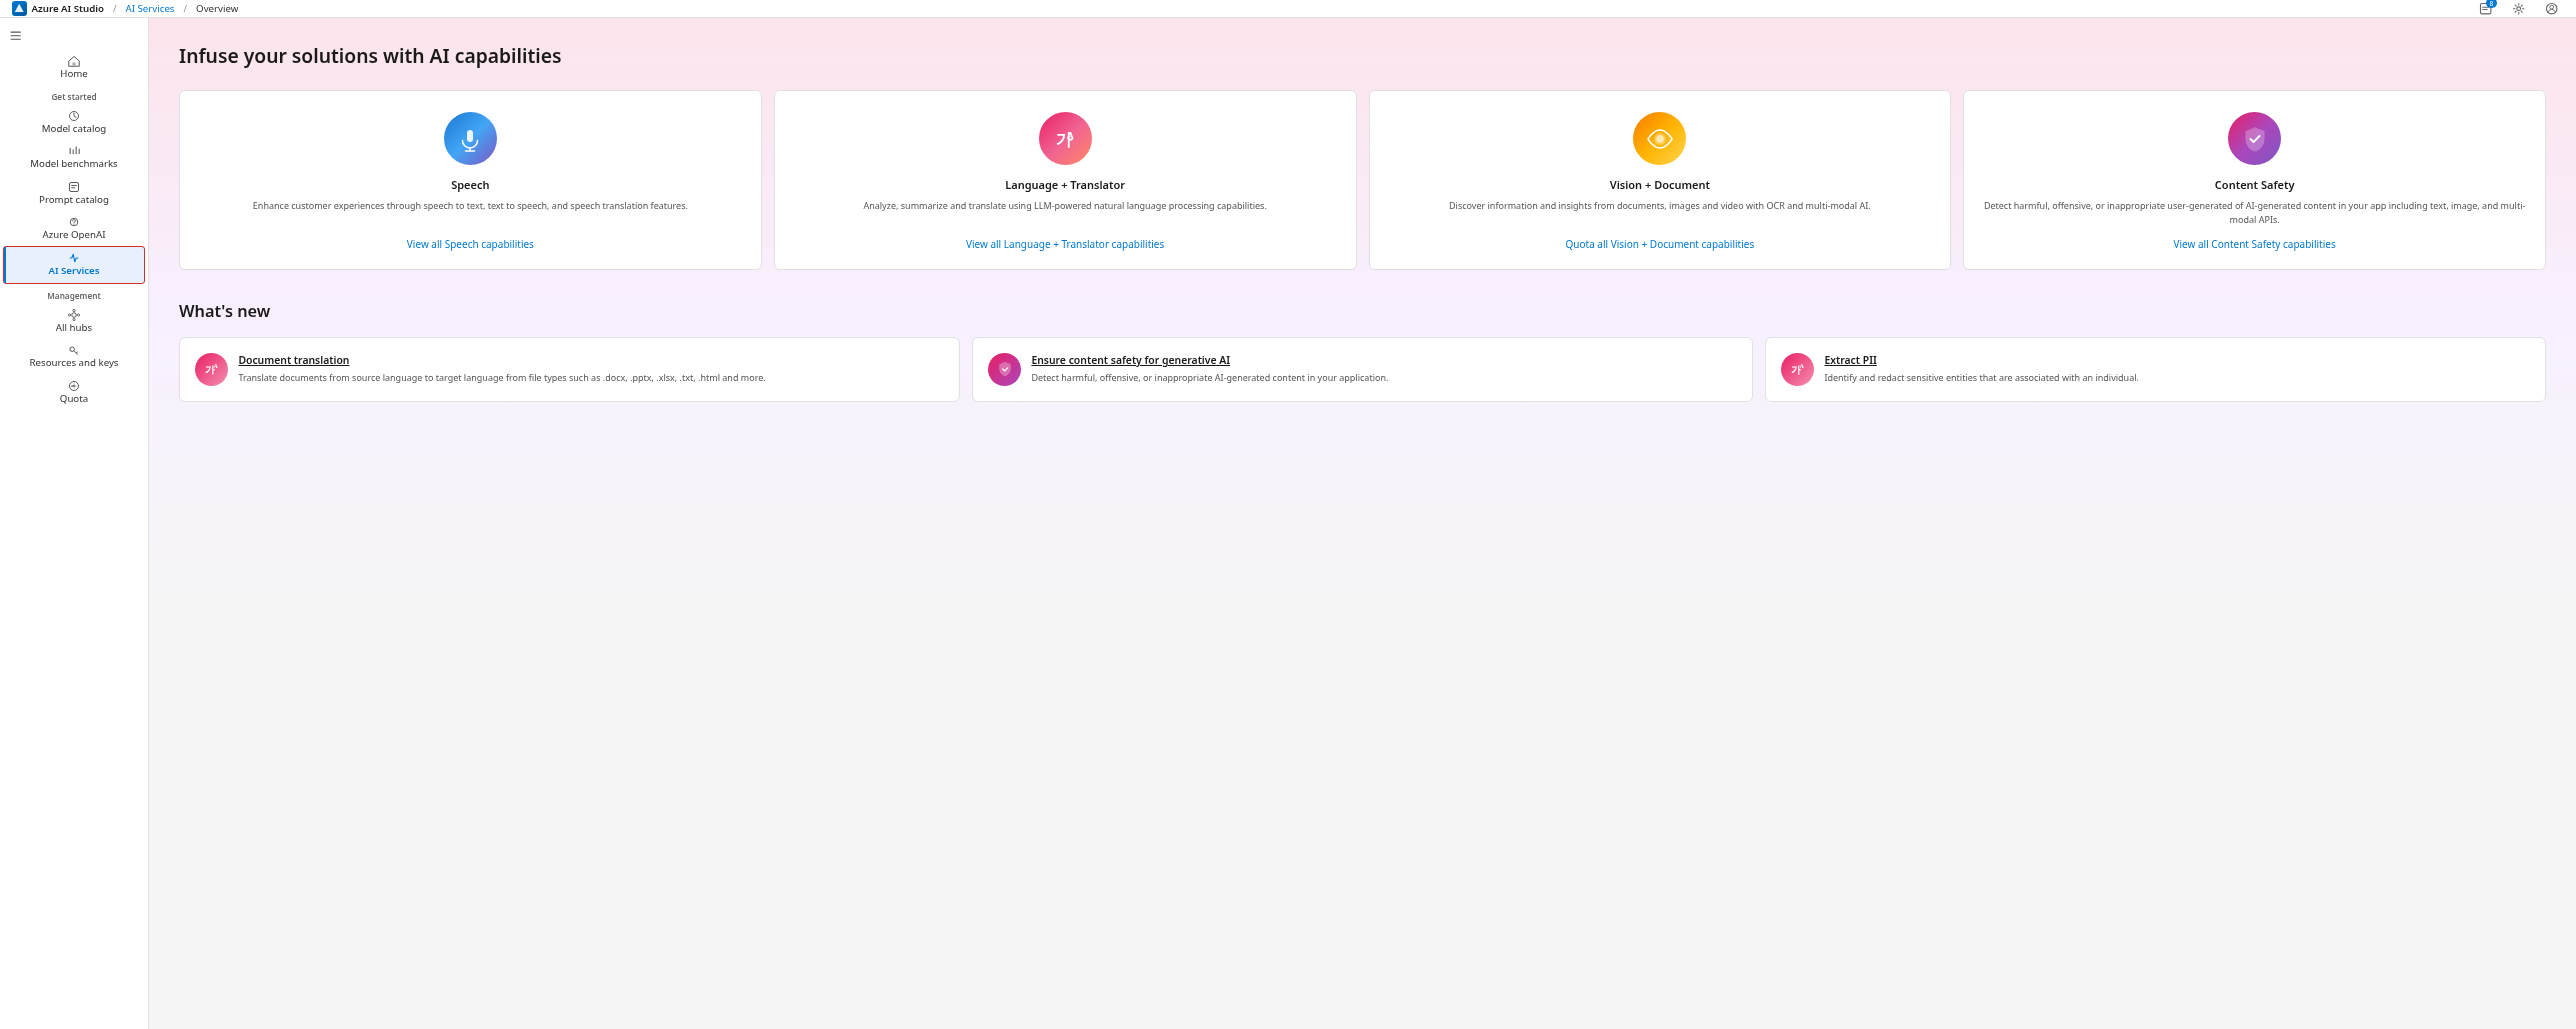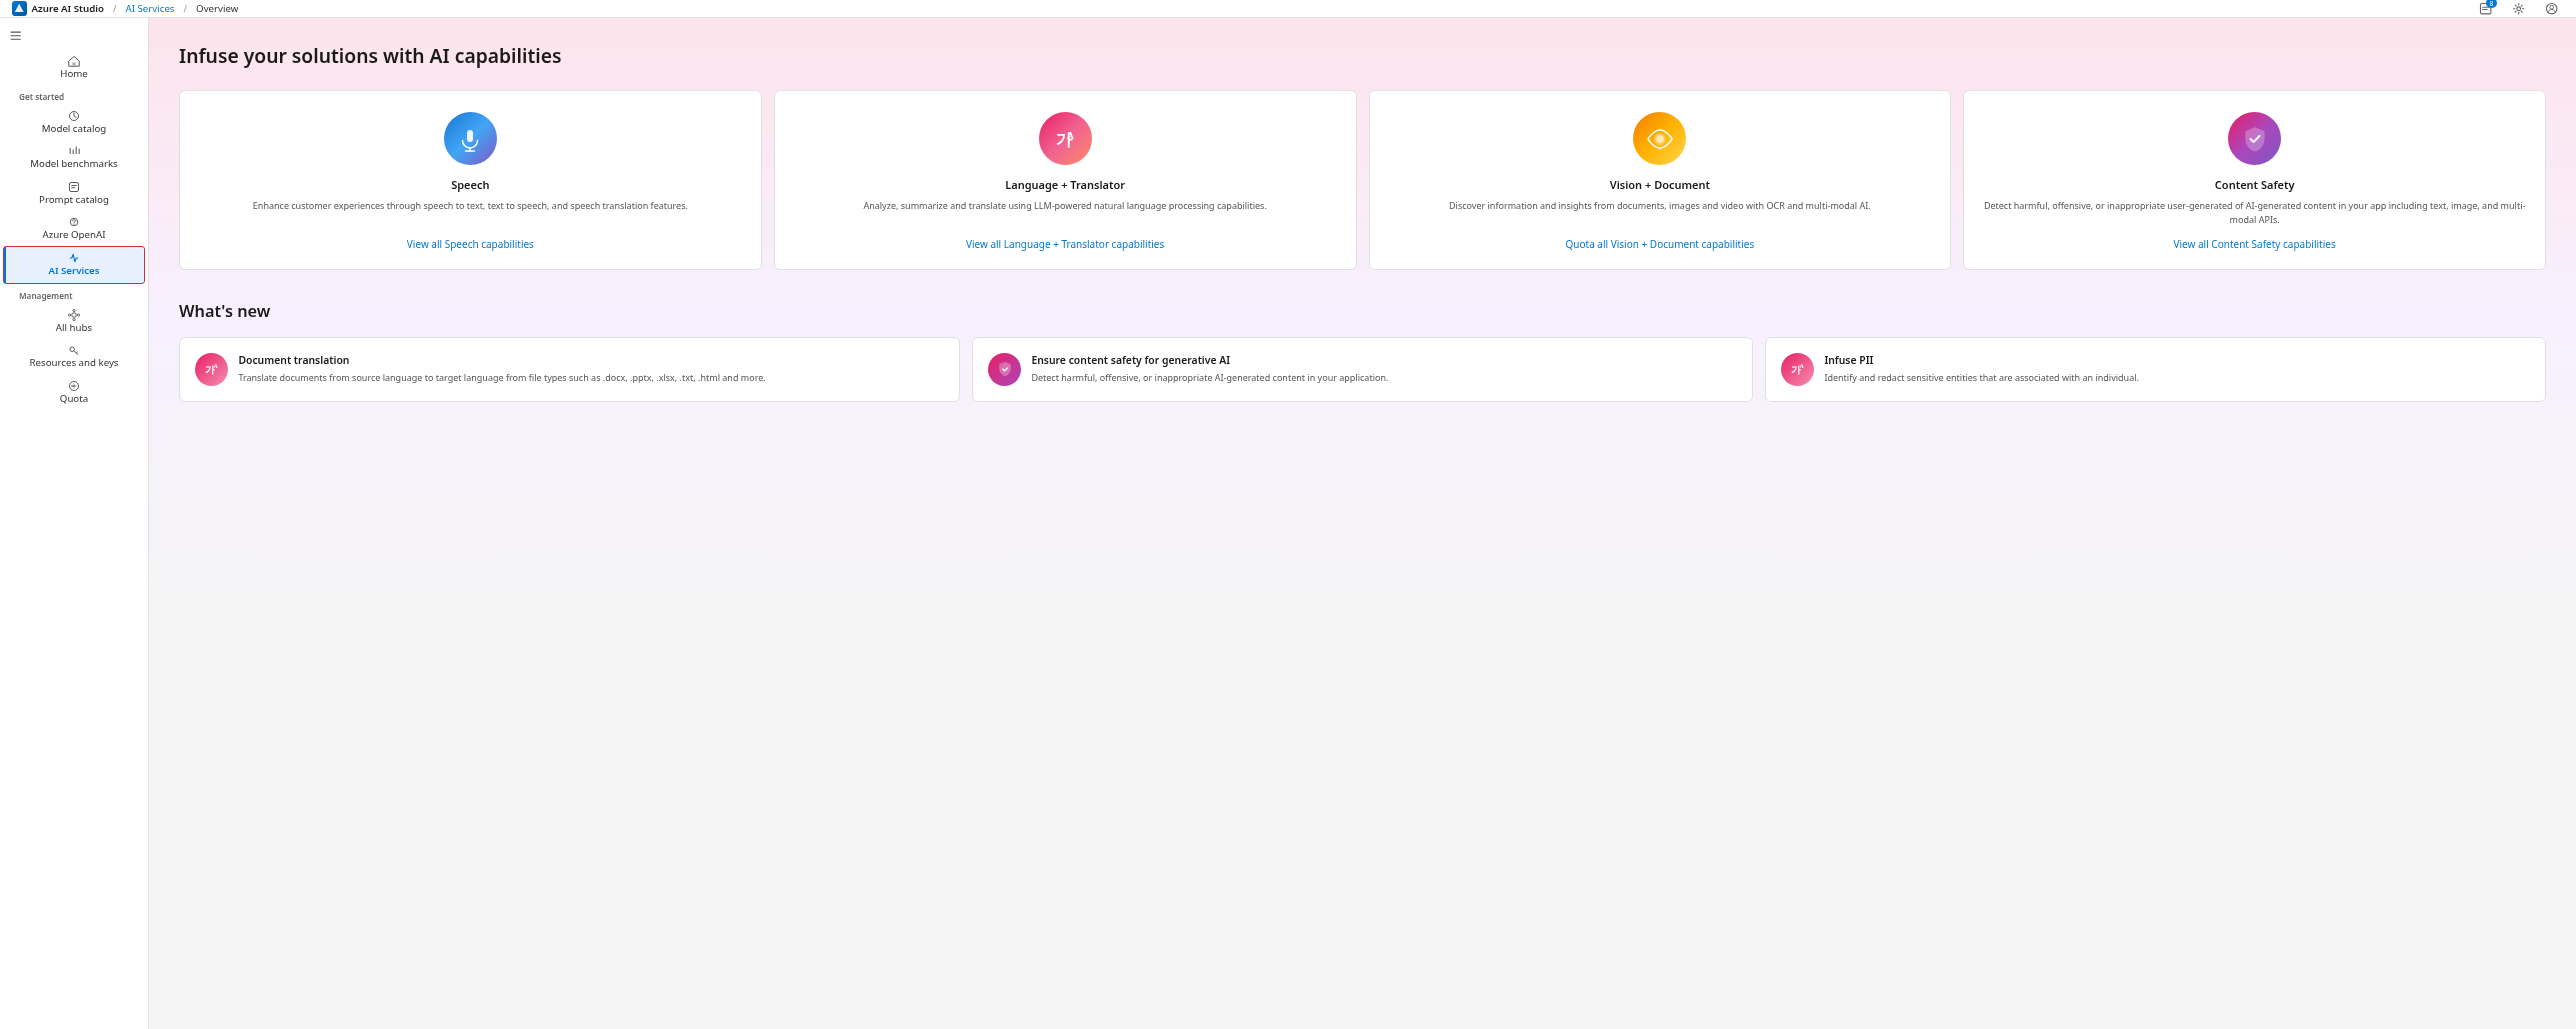--- a/index.html
+++ b/index.html
@@ -63,23 +63,24 @@
     }
     .sidebar-expand-btn {
       padding: 4.5px 9px;
       display: flex; align-items: center;
       cursor: pointer;
       margin-bottom: 3px;
     }
     .sidebar-section-label {
       font-size: 8.2px;
       color: #666;
-      padding: 6px 19px 3px;
+      padding: 6px 12px 3px;
       font-weight: 600;
       text-transform: none;
+      text-align: center;
     }
     .sidebar-item {
       display: flex; align-items: center; 
       padding: 5.2px 12px;
       cursor: pointer;
       font-size: 9.7px;
       color: #333;
       border-radius: 0;
       position: relative;
       flex-direction: column;
@@ -218,20 +219,21 @@
     .new-card-icon.extract-pii {
       background: linear-gradient(135deg, #e91e63, #f48fb1);
     }
 
     .new-card-body {}
     .new-card-title {
       font-size: 10.4px;
       font-weight: 600;
       color: #1a1a1a;
       margin-bottom: 4.5px;
+      text-decoration: underline;
     }
     .new-card-desc {
       font-size: 9px;
       color: #555;
       line-height: 1.5;
     }
 
     
     svg { display: block; }
   </style>
@@ -457,21 +459,21 @@
       </div>
 
       <div class="new-card">
         <div class="new-card-icon extract-pii">
           <svg width="18" height="18" viewBox="0 0 24 24" fill="none">
             <text x="3" y="17" font-size="13" font-weight="700" fill="white" font-family="serif">가</text>
             <text x="14" y="11" font-size="8" font-weight="700" fill="white" font-family="serif">A</text>
           </svg>
         </div>
         <div class="new-card-body">
-          <div class="new-card-title">Infuse PII</div>
+          <div class="new-card-title">Extract PII</div>
           <div class="new-card-desc">Identify and redact sensitive entities that are associated with an individual.</div>
         </div>
       </div>
 
     </div>
   </main>
 </div>
 
 
 </body></html>

